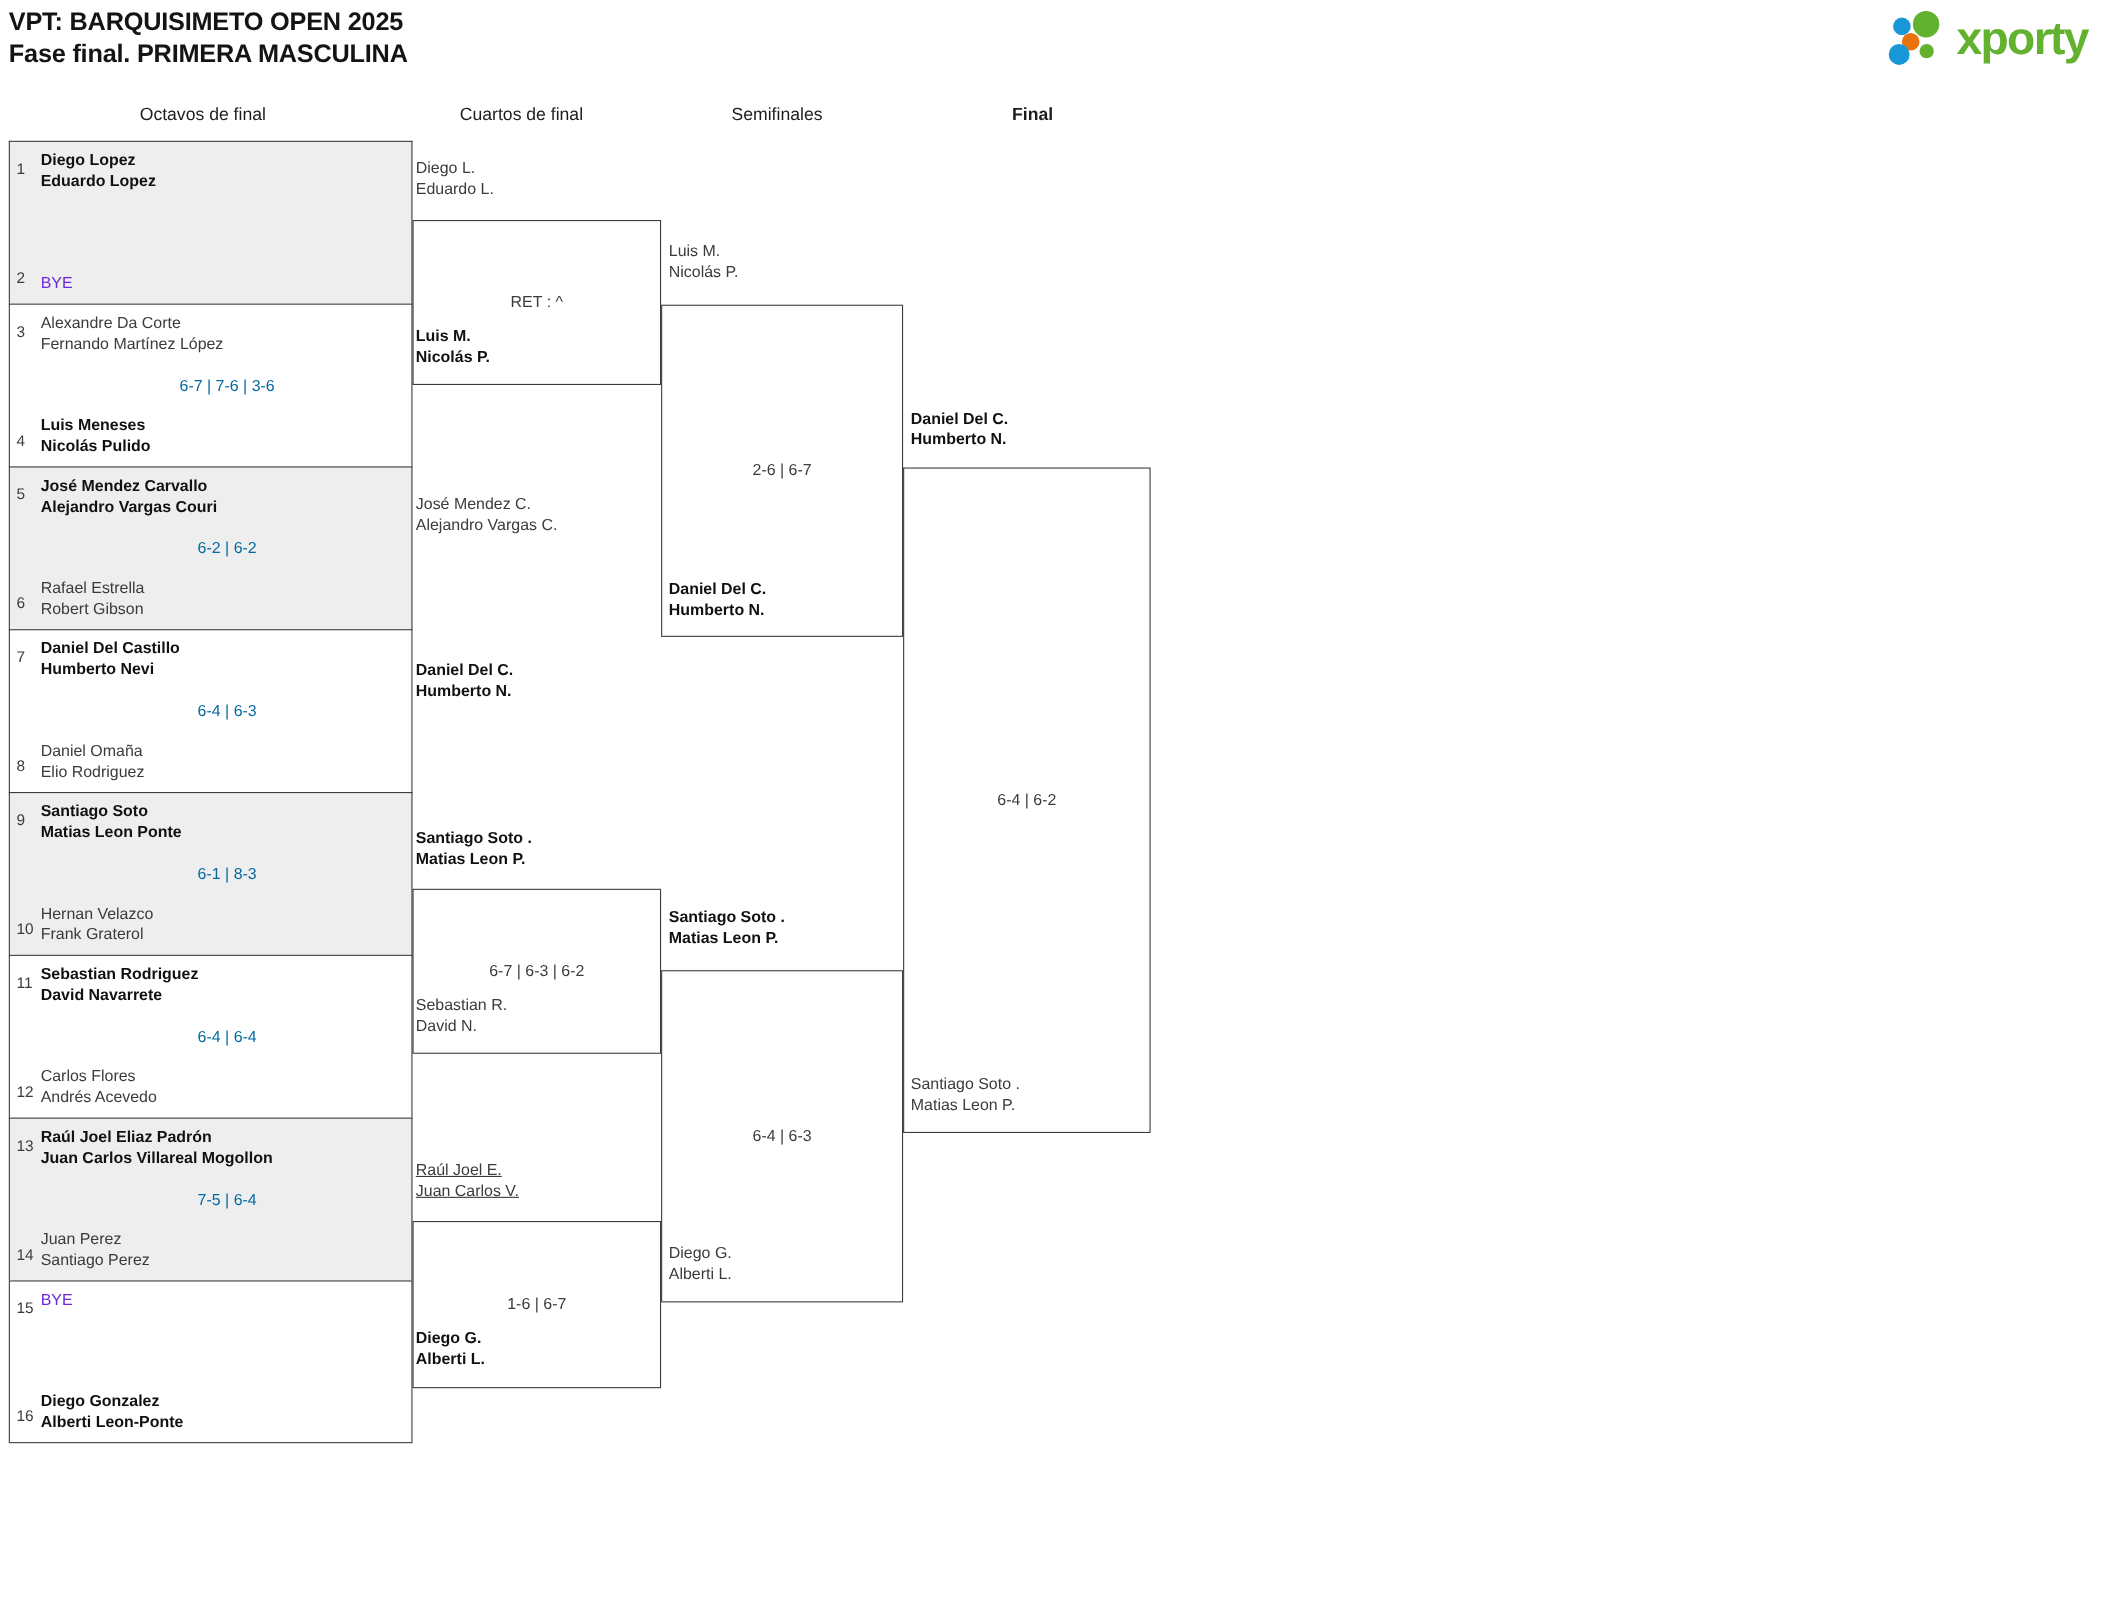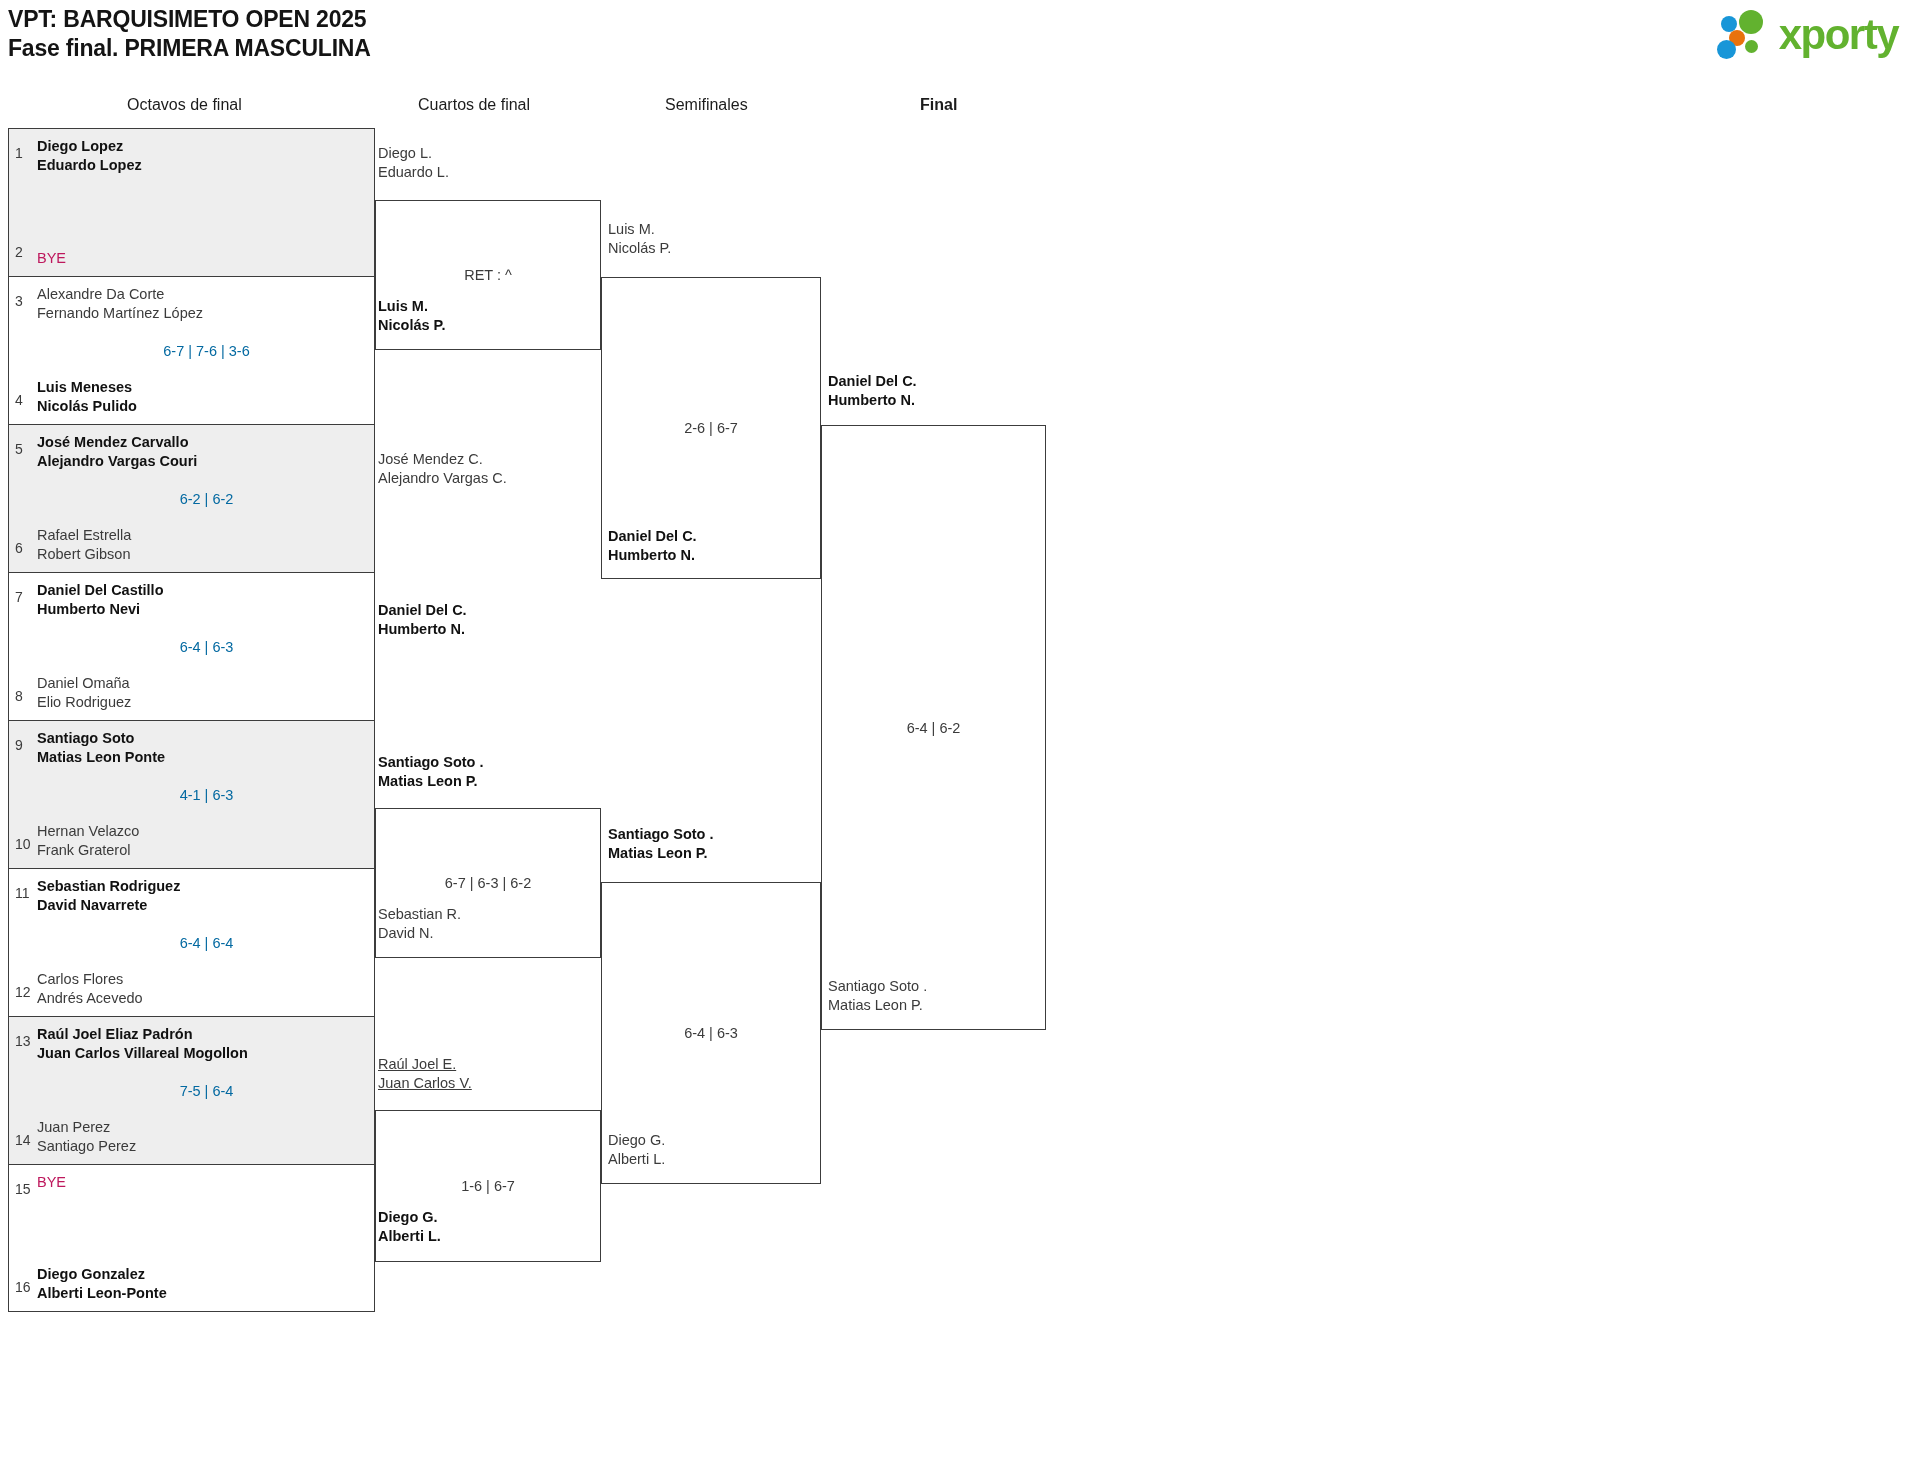--- a/index.html
+++ b/index.html
@@ -40,21 +40,21 @@
   .seed {
     position: absolute; left: 6px; font-size: 14px; color: #3b3b3b; width: 20px; text-align: left;
   }
   .seed.top { top: 16px; }
   .seed.bot { bottom: 16px; }
   .pair {
     position: absolute; left: 28px; right: 8px; font-size: 14.5px; line-height: 19px;
   }
   .pair.top { top: 8px; }
   .pair.bot { bottom: 8px; }
-  .pair.bye { font-weight: normal; color: #be185d; }
+  .pair.bye { font-weight: normal; color: #6d28d9; }
   .winner { font-weight: bold; color: #111111; }
   .loser { font-weight: normal; color: #3b3b3b; }
   .pl { display: block; white-space: nowrap; }
   .r1-score {
     position: absolute; left: 0; right: 0; top: 50%; transform: translateY(-50%);
     text-align: center; font-size: 14.5px; color: #0369a1;
   }
   .r1-score.offset { margin-left: 30px; }
 
   
@@ -149,21 +149,21 @@
         <span class="pl">Elio Rodriguez</span>
       </span>
     </div>
 
     <div class="r1-match shaded">
       <span class="seed top">9</span>
       <span class="pair top winner">
         <span class="pl">Santiago Soto</span>
         <span class="pl">Matias Leon Ponte</span>
       </span>
-      <span class="r1-score offset">4-1 | 6-3</span>
+      <span class="r1-score offset">6-1 | 8-3</span>
       <span class="seed bot">10</span>
       <span class="pair bot loser">
         <span class="pl">Hernan Velazco</span>
         <span class="pl">Frank Graterol</span>
       </span>
     </div>
 
     <div class="r1-match">
       <span class="seed top">11</span>
       <span class="pair top winner">

